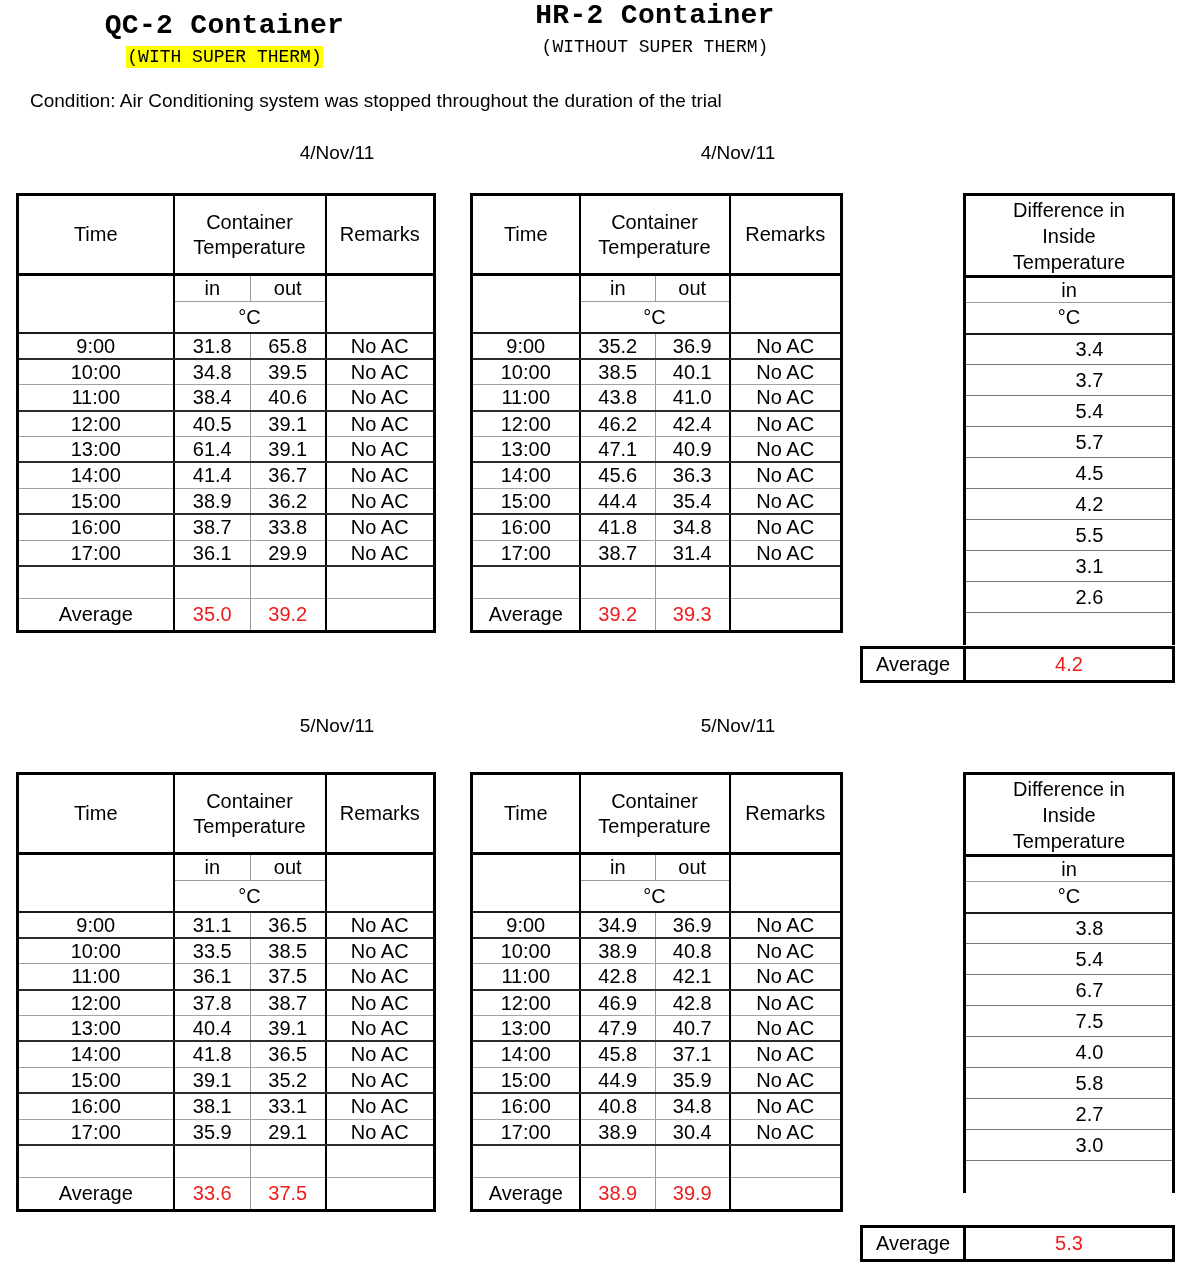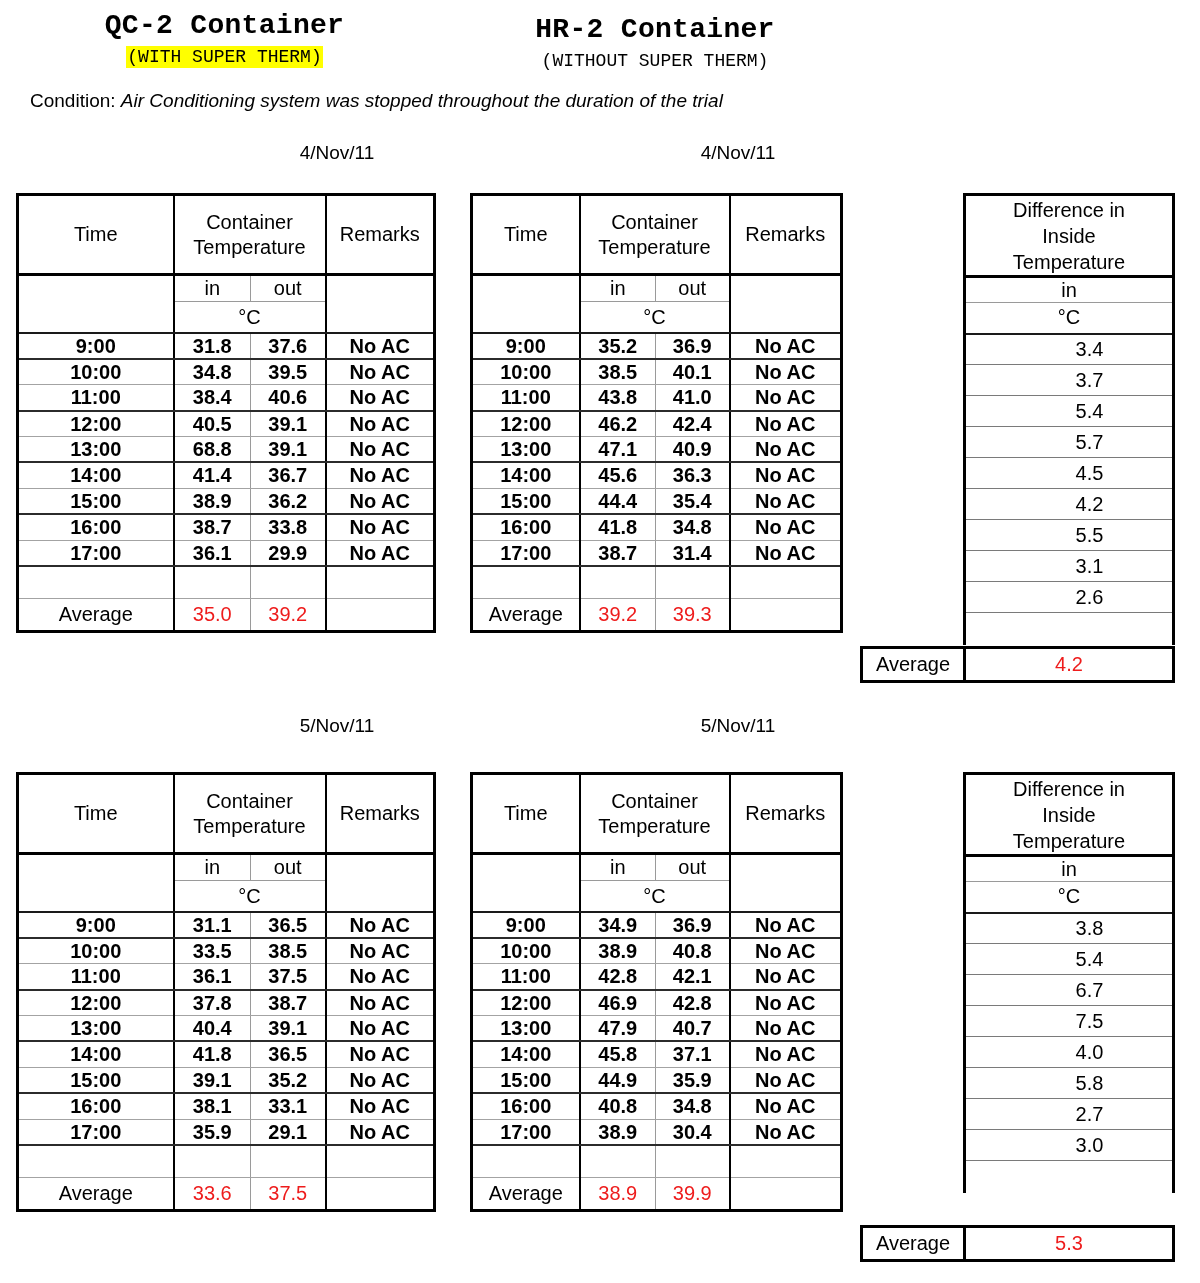--- a/index.html
+++ b/index.html
@@ -11,34 +11,34 @@
   .abs{position:absolute;}
 
   
   .head-block{text-align:center;font-family:Liberation Mono, monospace;}
   .title{font-size:28px;font-weight:700;letter-spacing:.3px;}
   .subtitle{font-size:18px;margin-top:6px;}
   .hl{background:var(--hl,#ffff00);padding:1px 1px;}
 
   
   .condition{font-size:19px;}
-  .cond-text{font-style:italic;}
+  .cond-text{}
 
   
   .date{font-size:19px;text-align:center;width:200px;}
 
   
   table{border-collapse:collapse;table-layout:fixed;}
   .main-table{border:3px solid #000;}
   .main-table td{
     font-size:20px;text-align:center;vertical-align:middle;
     padding:0;line-height:1.22;overflow:hidden;
   }
   .r-a{height:80px;} .r-b{height:27px;} .r-c{height:31px;}
-  .r-d{height:17px;font-weight:bold;} .r-e{height:32px;} .r-avg{height:33px;}
+  .r-d{height:17px;} .r-e{height:32px;} .r-avg{height:33px;}
   .vmaj{border-right:2px solid #000;}
   .vmin{border-right:1px solid #9a9a9a;}
   .hb-head{border-bottom:3px solid #000;}
   .hblight{border-bottom:1px solid #9a9a9a;}
   .hbdark2{border-bottom:2px solid #1a1a1a;}
   tr.hb-dark>td{border-bottom:2px solid #2b2b2b;}
   tr.hb-light>td{border-bottom:1px solid #a3a3a3;}
   .red{color:var(--red,#ee1c1c);}
 
   
@@ -65,21 +65,21 @@
   }
 </style>
 </head>
 <body>
 
 <div class="abs head-block" style="left:16px;top:10px;width:417px">
   <div class="title">QC-2 Container</div>
   <div class="subtitle"><span class="hl">(WITH SUPER THERM)</span></div>
 </div>
 
-<div class="abs head-block" style="left:470px;top:14px;width:370px">
+<div class="abs head-block" style="left:470px;top:0;width:370px">
   <div class="title">HR-2 Container</div>
   <div class="subtitle">(WITHOUT SUPER THERM)</div>
 </div>
 
 <div class="abs condition" style="left:30px;top:90px">
   <span>Condition:</span>
   <span class="cond-text">Air Conditioning system was stopped throughout the duration of the trial</span>
 </div>
 
 <div id="sections">
@@ -104,21 +104,21 @@
             <td class="vmin hblight">in</td>
             <td class="vmaj hblight">out</td>
             <td class="hbdark2" rowspan="2"></td>
           </tr>
           <tr class="r-c">
             <td class="vmaj hbdark2" colspan="2">°C</td>
           </tr>
           <tr class="r-d hb-dark">
             <td class="vmaj">9:00</td>
             <td class="vmin">31.8</td>
-            <td class="vmaj">37.6</td>
+            <td class="vmaj">65.8</td>
             <td>No AC</td>
           </tr>
           <tr class="r-d hb-light">
             <td class="vmaj">10:00</td>
             <td class="vmin">34.8</td>
             <td class="vmaj">39.5</td>
             <td>No AC</td>
           </tr>
           <tr class="r-d hb-dark">
             <td class="vmaj">11:00</td>
@@ -127,21 +127,21 @@
             <td>No AC</td>
           </tr>
           <tr class="r-d hb-light">
             <td class="vmaj">12:00</td>
             <td class="vmin">40.5</td>
             <td class="vmaj">39.1</td>
             <td>No AC</td>
           </tr>
           <tr class="r-d hb-dark">
             <td class="vmaj">13:00</td>
-            <td class="vmin">68.8</td>
+            <td class="vmin">61.4</td>
             <td class="vmaj">39.1</td>
             <td>No AC</td>
           </tr>
           <tr class="r-d hb-light">
             <td class="vmaj">14:00</td>
             <td class="vmin">41.4</td>
             <td class="vmaj">36.7</td>
             <td>No AC</td>
           </tr>
           <tr class="r-d hb-dark">

